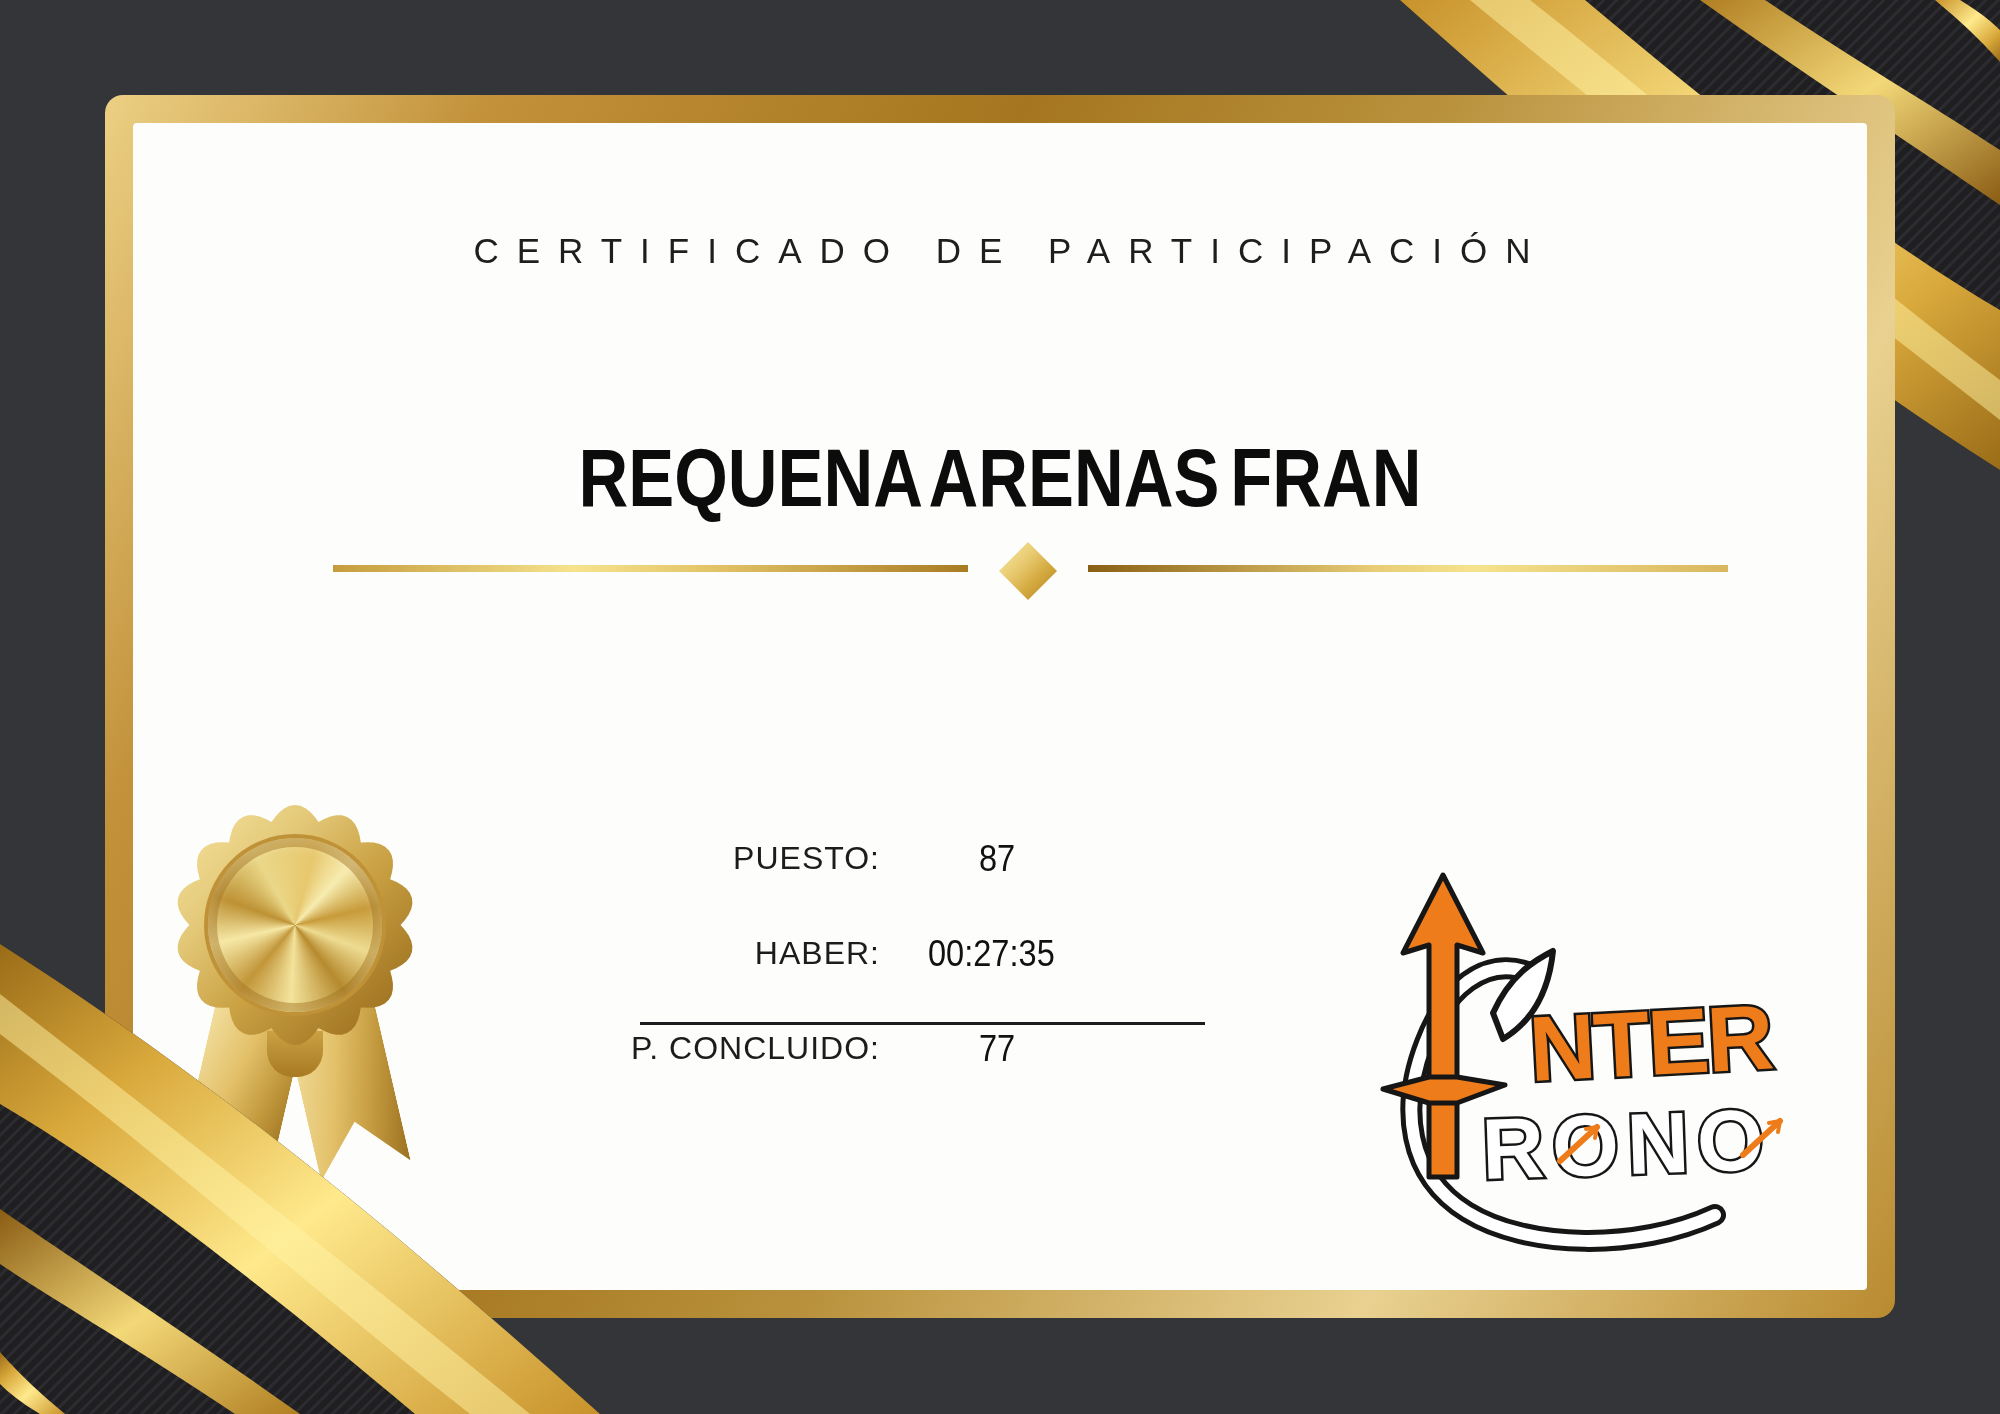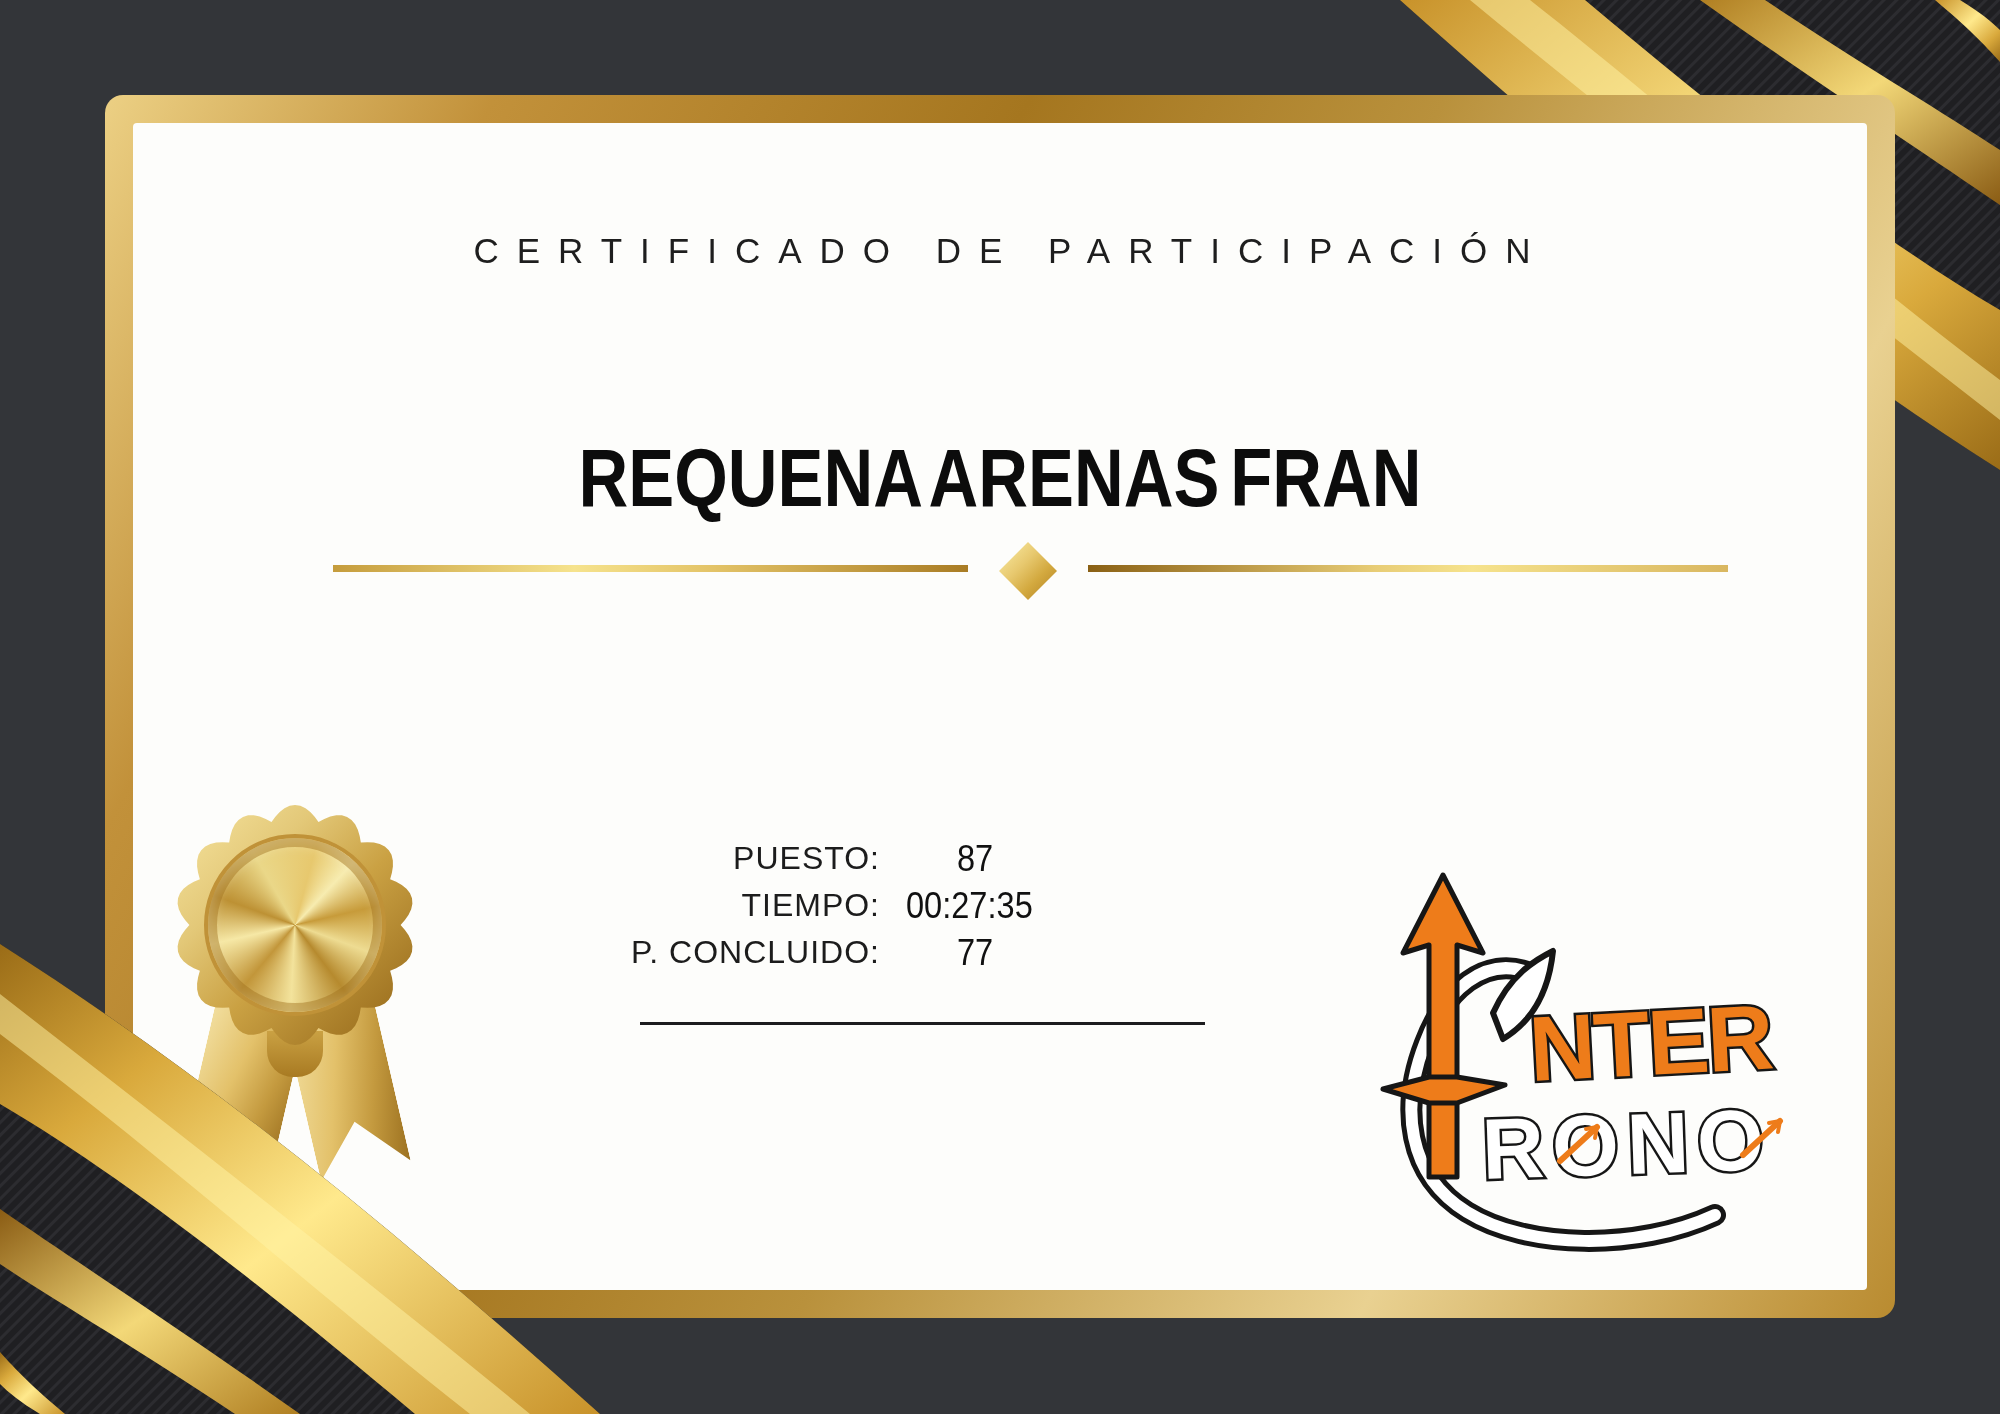--- a/index.html
+++ b/index.html
@@ -34,21 +34,21 @@
   .div-line.left  { left:200px; width:635px;
         background:linear-gradient(90deg,#c59c3c 0%,#f6e38d 38%,#e3c367 60%,#a97c24 100%); }
   .div-line.right { left:955px; width:640px;
         background:linear-gradient(90deg,#8a6014 0%,#e8cd76 45%,#f6e38d 60%,#d9b760 100%); }
   .diamond { position:absolute; left:866px; top:419px; width:58px; height:58px;
         background:linear-gradient(135deg,#f7e59a 10%,#e7c86e 40%,#d3a93f 65%,#b07f22 100%);
         clip-path:polygon(50% 0,100% 50%,50% 100%,0 50%); }
 
   
   .fields { position:absolute; left:380px; top:712px; display:grid;
-            grid-template-columns:367px auto; column-gap:26px; row-gap:0; }
+            grid-template-columns:367px auto; column-gap:26px; row-gap:0;gap:48px; }
   .flabel { text-align:right; font-size:32px; font-weight:400; letter-spacing:1px;
             color:#1c1c1c; line-height:47px; white-space:nowrap; }
   .fvalue { text-align:center; font-size:37px; font-weight:500; color:#111; line-height:47px; white-space:nowrap; }
   .fvalue span { display:inline-block; transform:scaleX(.88); transform-origin:left center; }
 
   .sig-line { position:absolute; left:507px; top:899px; width:565px; height:3px; background:#1c1c1e; }
 
   
   .medal { position:absolute; left:42px; top:682px; width:240px; height:380px; }
   .ribbon { position:absolute; top:200px; width:92px; height:168px;
@@ -113,21 +113,21 @@
       <div class="name">REQUENA ARENAS FRAN</div>
 
       <div class="div-line left"></div>
       <div class="diamond"></div>
       <div class="div-line right"></div>
 
 
       <div class="fields">
         <div class="flabel">PUESTO:</div>
         <div class="fvalue"><span>87</span></div>
-        <div class="flabel">TIEMPO:</div>
+        <div class="flabel">HABER:</div>
         <div class="fvalue"><span>00:27:35</span></div>
         <div class="flabel">P. CONCLUIDO:</div>
         <div class="fvalue"><span>77</span></div>
       </div>
 
       <div class="sig-line"></div>
 
       <div class="medal">
         <div class="ribbon left"></div>
         <div class="ribbon right"></div>

